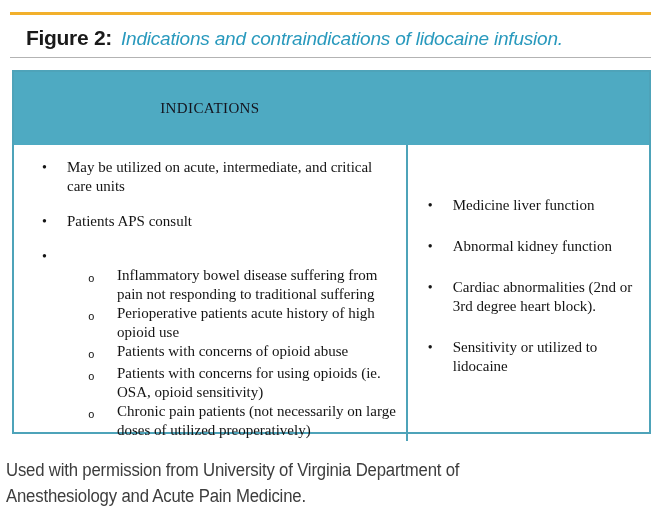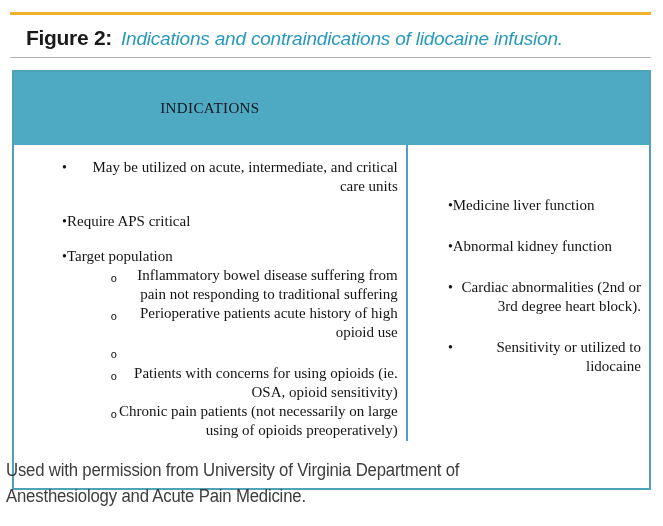--- a/index.html
+++ b/index.html
@@ -18,22 +18,22 @@
     font-size:21px; color:#1a1a1a; letter-spacing:-0.3px;
   }
   .fig-caption {
     font-family:"Liberation Sans", sans-serif; font-style:italic;
     font-size:19px; color:#2899BD; margin-left:9px; letter-spacing:-0.2px;
   }
   .gray-rule { position:absolute; left:10px; top:57px; width:641px; height:1px; background:#b3b3b3; }
 
   
   .fig-table {
-    position:absolute; left:12px; top:70px; width:639px; height:420px;
-    border:2px solid #4EA3B9; box-sizing:border-box; background:#ffffff;text-align:right;
+    position:absolute; left:12px; top:70px; width:639px; height:364px;
+    border:2px solid #4EA3B9; box-sizing:border-box; background:#ffffff;
   }
   .thead { display:flex; height:73px; background:#4EAAC2; }
   .th {
     display:flex; align-items:center; justify-content:center;
     font-size:15px; color:#14141e; letter-spacing:0.4px;
   }
   .th-left { width:61.7%; }
   .th-right { flex:1; }
 
   .tbody { display:flex; height:296px; }
@@ -86,50 +86,50 @@
 
   <div class="tbody">
 
     <div class="td-left">
       <div class="li">
         <span class="b1">•</span>
         <span>May be utilized on acute, intermediate, and critical care units</span>
       </div>
       <div class="li">
         <span class="b1">•</span>
-        <span>Require APS critical</span>
+        <span>Patients APS consult</span>
       </div>
       <div class="li tight">
         <span class="b1">•</span>
-        <span>Target population</span>
       </div>
       <div class="sub">
         <div class="li2">
           <span class="sp2"></span>
           <span class="b2">o</span>
           <span>Inflammatory bowel disease suffering from pain not responding to traditional suffering</span>
         </div>
         <div class="li2">
           <span class="sp2"></span>
           <span class="b2">o</span>
           <span>Perioperative patients acute history of high opioid use</span>
         </div>
         <div class="li2">
           <span class="sp2"></span>
           <span class="b2">o</span>
+          <span>Patients with concerns of opioid abuse</span>
         </div>
         <div class="li2">
           <span class="sp2"></span>
           <span class="b2">o</span>
           <span>Patients with concerns for using opioids (ie. OSA, opioid sensitivity)</span>
         </div>
         <div class="li2">
           <span class="sp2"></span>
           <span class="b2">o</span>
-          <span>Chronic pain patients (not necessarily on large using of opioids preoperatively)</span>
+          <span>Chronic pain patients (not necessarily on large doses of utilized preoperatively)</span>
         </div>
       </div>
     </div>
 
     <div class="td-right">
       <div class="li">
         <span class="b1">•</span>
         <span>Medicine liver function</span>
       </div>
       <div class="li">

